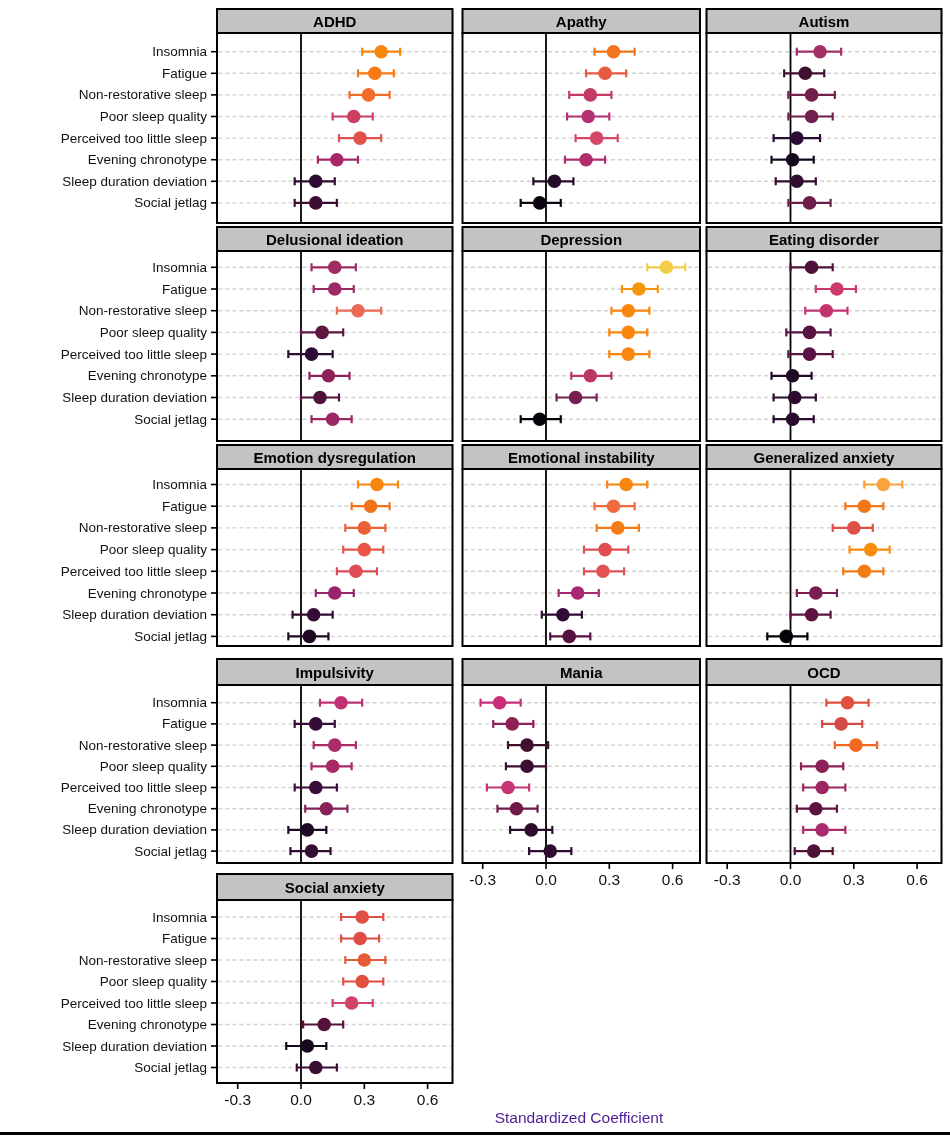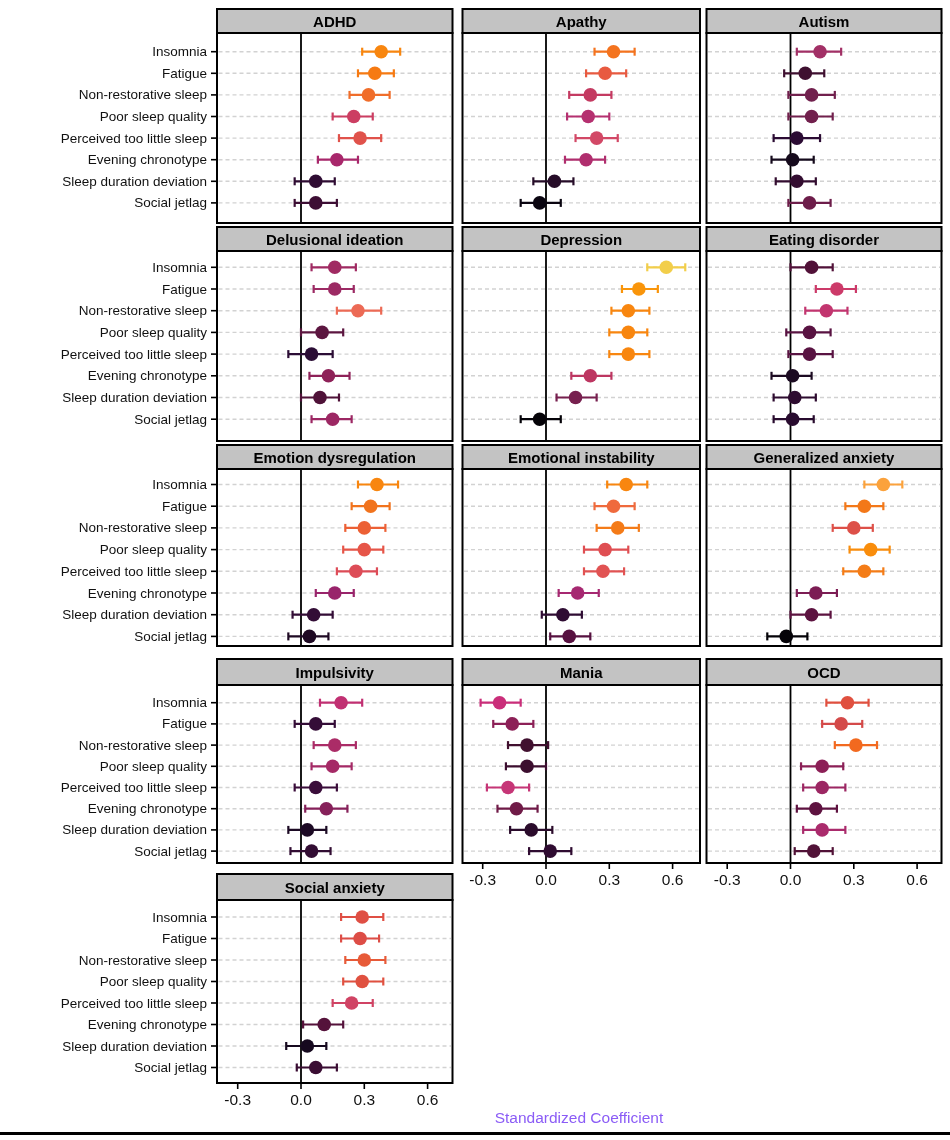--- a/index.html
+++ b/index.html
@@ -1,20 +1,20 @@
 <!DOCTYPE html>
 <html><head>
 <meta charset="utf-8">
 <style>
   html,body{margin:0;padding:0;background:#ffffff;}
   .fig{position:relative;width:950px;height:1140px;background:#ffffff;overflow:hidden;
        font-family:"Liberation Sans",sans-serif;}
   svg text{font-family:"Liberation Sans",sans-serif;}
   .xlabel{position:absolute;left:217px;width:724px;top:1109px;text-align:center;
-          font-size:15.5px;color:#8b5cf6;}
+          font-size:15.5px;color:#4c1d95;}
   .bottom-rule{position:absolute;left:0;top:1132px;width:950px;height:2.5px;background:#000;}
 </style>
 </head>
 <body>
 
 <div class="fig">
   <svg id="plot" width="950" height="1140" viewBox="0 0 950 1140">
       <g>
         <rect x="217" y="33" width="235.5" height="190" fill="#ffffff" stroke="#000000" stroke-width="2"></rect>
         <line x1="218.5" x2="451" y1="51.7" y2="51.7" stroke="#d2d2d2" stroke-width="1.4" stroke-dasharray="4 3"></line>

